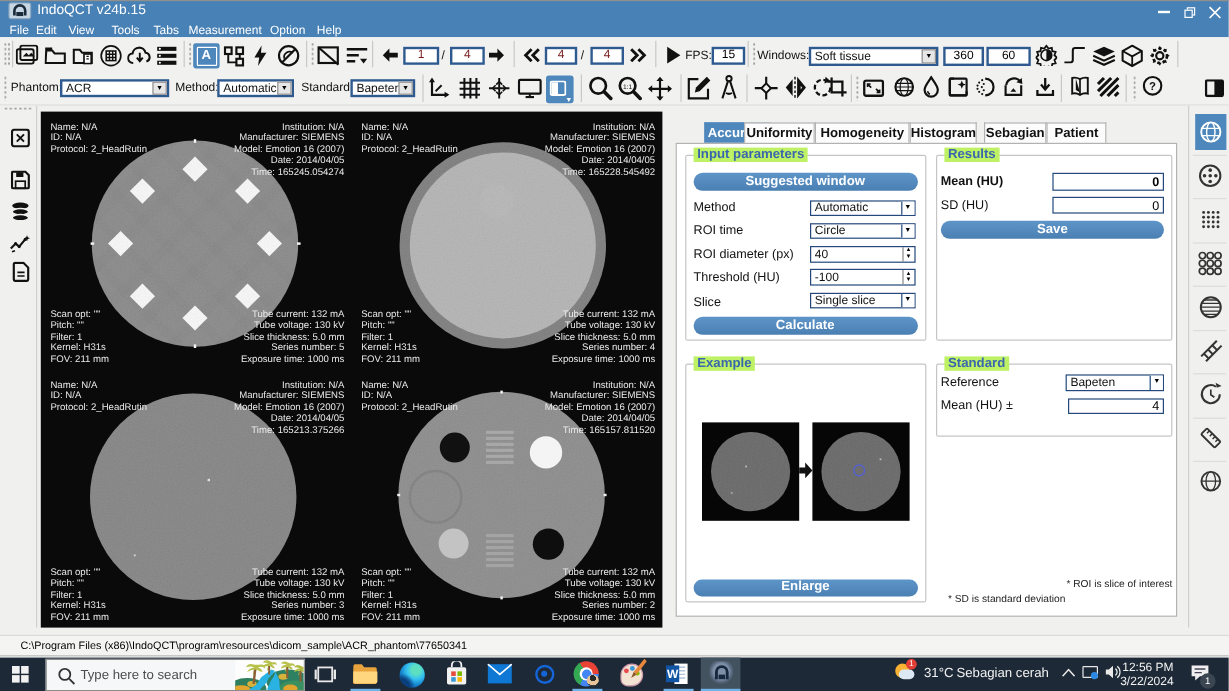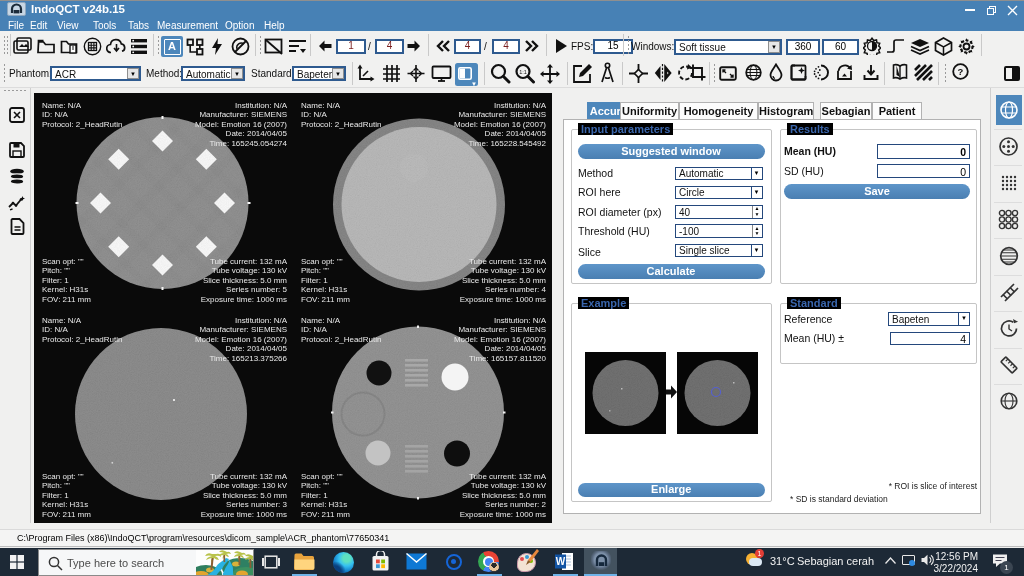--- a/index.html
+++ b/index.html
@@ -2,21 +2,21 @@
 <html><head>
 <meta charset="utf-8">
 <style>
 *{margin:0;padding:0;box-sizing:border-box}
 html,body{width:1024px;height:576px;overflow:hidden}
 body{font-family:"Liberation Sans",sans-serif;background:#f0f0ef;position:relative}
 .abs{position:absolute}
 svg{display:block}
 
 #titlebar{position:absolute;left:0;top:0;width:1024px;height:31px;background:#4781b5;border-top:1px solid #8f8f8f}
-#title{position:absolute;left:31px;top:3px;color:#fff;font-weight:bold;font-size:11.5px}
+#title{position:absolute;left:31px;top:3px;color:#fff;font-weight:normal;font-size:11.5px}
 .menu{position:absolute;top:20px;color:#fff;font-size:10px}
 
 #tb1{position:absolute;left:0;top:31px;width:1024px;height:28px;background:#f1f1f0}
 #tb2{position:absolute;left:0;top:59px;width:1024px;height:29px;background:#f1f1f0;border-bottom:1px solid #dcdcdc}
 .vsep{position:absolute;width:1px;background:#c9c9c9}
 .dots{position:absolute;width:3px;background-image:radial-gradient(circle,#9a9a9a 0.8px,transparent 1px);background-size:3px 4px;background-position:center top}
 .tbox{position:absolute;background:#fff;border:2px solid #2e5a8f;font-size:10px;color:#7a1f1f;text-align:center;line-height:10px}
 .tlabel{position:absolute;font-size:10px;color:#111}
 .combo{position:absolute;background:#fff;border:2px solid #2e5a8f;font-size:10px;color:#111}
 .combo .tx{position:absolute;left:3px;top:1px}
@@ -30,21 +30,21 @@
 .ov{position:absolute;color:#e9e9e9;font-size:8px;line-height:9.4px;white-space:pre}
 .ov.tl{left:8px;top:8px;text-align:left}
 .ov.tr{right:6px;top:8px;text-align:right}
 .ov.bl{left:8px;bottom:4px;text-align:left}
 .ov.br{right:6px;bottom:4px;text-align:right}
 
 #rpanel{position:absolute;left:563px;top:119px;width:418px;height:395px;background:#fff;border:1px solid #b2b2b2}
 .tab{position:absolute;top:102px;height:18px;font-size:11px;font-weight:bold;text-align:center;border:1px solid #b2b2b2;border-bottom:none;background:#fcfcfc;color:#111;line-height:17px}
 .tab.sel{background:#4d87bb;color:#fff;border-color:#4d87bb}
 .grp{position:absolute;border:1px solid #c5c5c5;border-radius:2px;background:#fff}
-.grp .gt{position:absolute;top:-7px;left:6px;background:#000000;padding:0 3px;color:#3a66ad;font-weight:bold;font-size:11px;line-height:12px}
+.grp .gt{position:absolute;top:-7px;left:6px;background:#bef264;padding:0 3px;color:#3a66ad;font-weight:bold;font-size:11px;line-height:12px}
 .btn{position:absolute;background:linear-gradient(#5e95c9,#4a7fb2);border-radius:7.5px;color:#fff;font-weight:bold;font-size:11px;text-align:center}
 .lab{position:absolute;font-size:10.5px;color:#111}
 .lab.b{font-weight:bold}
 .dd2{position:absolute;background:#fff;border:1.5px solid #24487c;font-size:10px;color:#111;line-height:11px}
 .dd2 .tx{position:absolute;left:3px;top:0.5px}
 .dd2 .ar{position:absolute;right:0;top:0;bottom:0;width:11px;border-left:1.5px solid #24487c;background:#fff;color:#000;font-size:6px;text-align:center;line-height:11px}
 .spin{position:absolute;background:#fff;border:1.5px solid #24487c;font-size:10px;color:#111;line-height:11px}
 .spin .tx{position:absolute;left:3px;top:0.5px}
 .spin .ar{position:absolute;right:0;top:0;bottom:0;width:10px;border-left:1px solid #888;color:#000;font-size:5px;text-align:center;line-height:5.4px;padding-top:0.3px}
 .vbox{position:absolute;background:#fff;border:1.5px solid #24487c;font-size:10.5px;color:#000;text-align:right}
@@ -164,21 +164,21 @@
 <div class="tlabel" style="left:484px;top:41px">/</div>
 <div class="tbox" style="left:492px;top:39px;width:28px;height:15px">4</div>
 <svg class="abs" style="left:524px;top:40px" width="15" height="12" viewBox="0 0 15 12">
     <path d="M2 1 l5 5 -5 5 M8 1 l5 5 -5 5" fill="none" stroke="#111" stroke-width="2.4"></path>
   </svg>
 <div class="vsep" style="left:546px;top:34px;height:22px"></div>
 <svg class="abs" style="left:555px;top:38px" width="13" height="16" viewBox="0 0 13 16">
     <path d="M1 1 L12 8 L1 15 z" fill="#111"></path>
   </svg>
 <div class="tlabel" style="left:571px;top:41px">FPS:</div>
-<div class="tbox" style="left:593px;top:39px;width:40px;height:15px;color:#000">15</div>
+<div class="tbox" style="left:593px;top:39px;width:28px;height:15px;color:#000">15</div>
 <div class="vsep" style="left:623px;top:34px;height:22px"></div>
 <div class="dots" style="left:627px;top:35px;height:20px"></div>
 <div class="tlabel" style="left:631px;top:41px">Windows:</div>
 <div class="combo" style="left:674px;top:39px;width:108px;height:16px">
     <span class="tx">Soft tissue</span>
     <span class="ar">▼</span>
   </div>
 <div class="tbox" style="left:786px;top:39px;width:34px;height:16px;color:#000;line-height:12px">360</div>
 <div class="tbox" style="left:822px;top:39px;width:37px;height:16px;color:#000;line-height:12px">60</div>
 <svg class="abs" style="left:863px;top:37px" width="18" height="18" viewBox="0 0 18 18">
@@ -494,21 +494,21 @@
 <div class="tab" style="left:758px;width:56px">Histogram</div>
 <div class="tab" style="left:820px;width:52px">Sebagian</div>
 <div class="tab" style="left:872px;width:50px">Patient</div>
 </div>
 <div id="rpanel"></div>
 <div class="grp" style="left:571px;top:129px;width:201px;height:155px">
     <span class="gt">Input parameters</span>
   </div>
 <div class="btn" style="left:577.5px;top:144px;width:187px;height:14.5px;line-height:14px">Suggested window</div>
 <div class="lab" style="left:578px;top:167px">Method</div>
-<div class="lab" style="left:578px;top:186.3px">ROI here</div>
+<div class="lab" style="left:578px;top:186.3px">ROI time</div>
 <div class="lab" style="left:578px;top:205.6px">ROI diameter (px)</div>
 <div class="lab" style="left:578px;top:224.9px">Threshold (HU)</div>
 <div class="lab" style="left:578px;top:246px">Slice</div>
 <div class="dd2" style="left:675px;top:166.5px;width:87.5px;height:13.5px">
     <span class="tx">Automatic</span>
     <span class="ar">▼</span>
   </div>
 <div class="dd2" style="left:675px;top:185.8px;width:87.5px;height:13.5px">
     <span class="tx">Circle</span>
     <span class="ar">▼</span>

